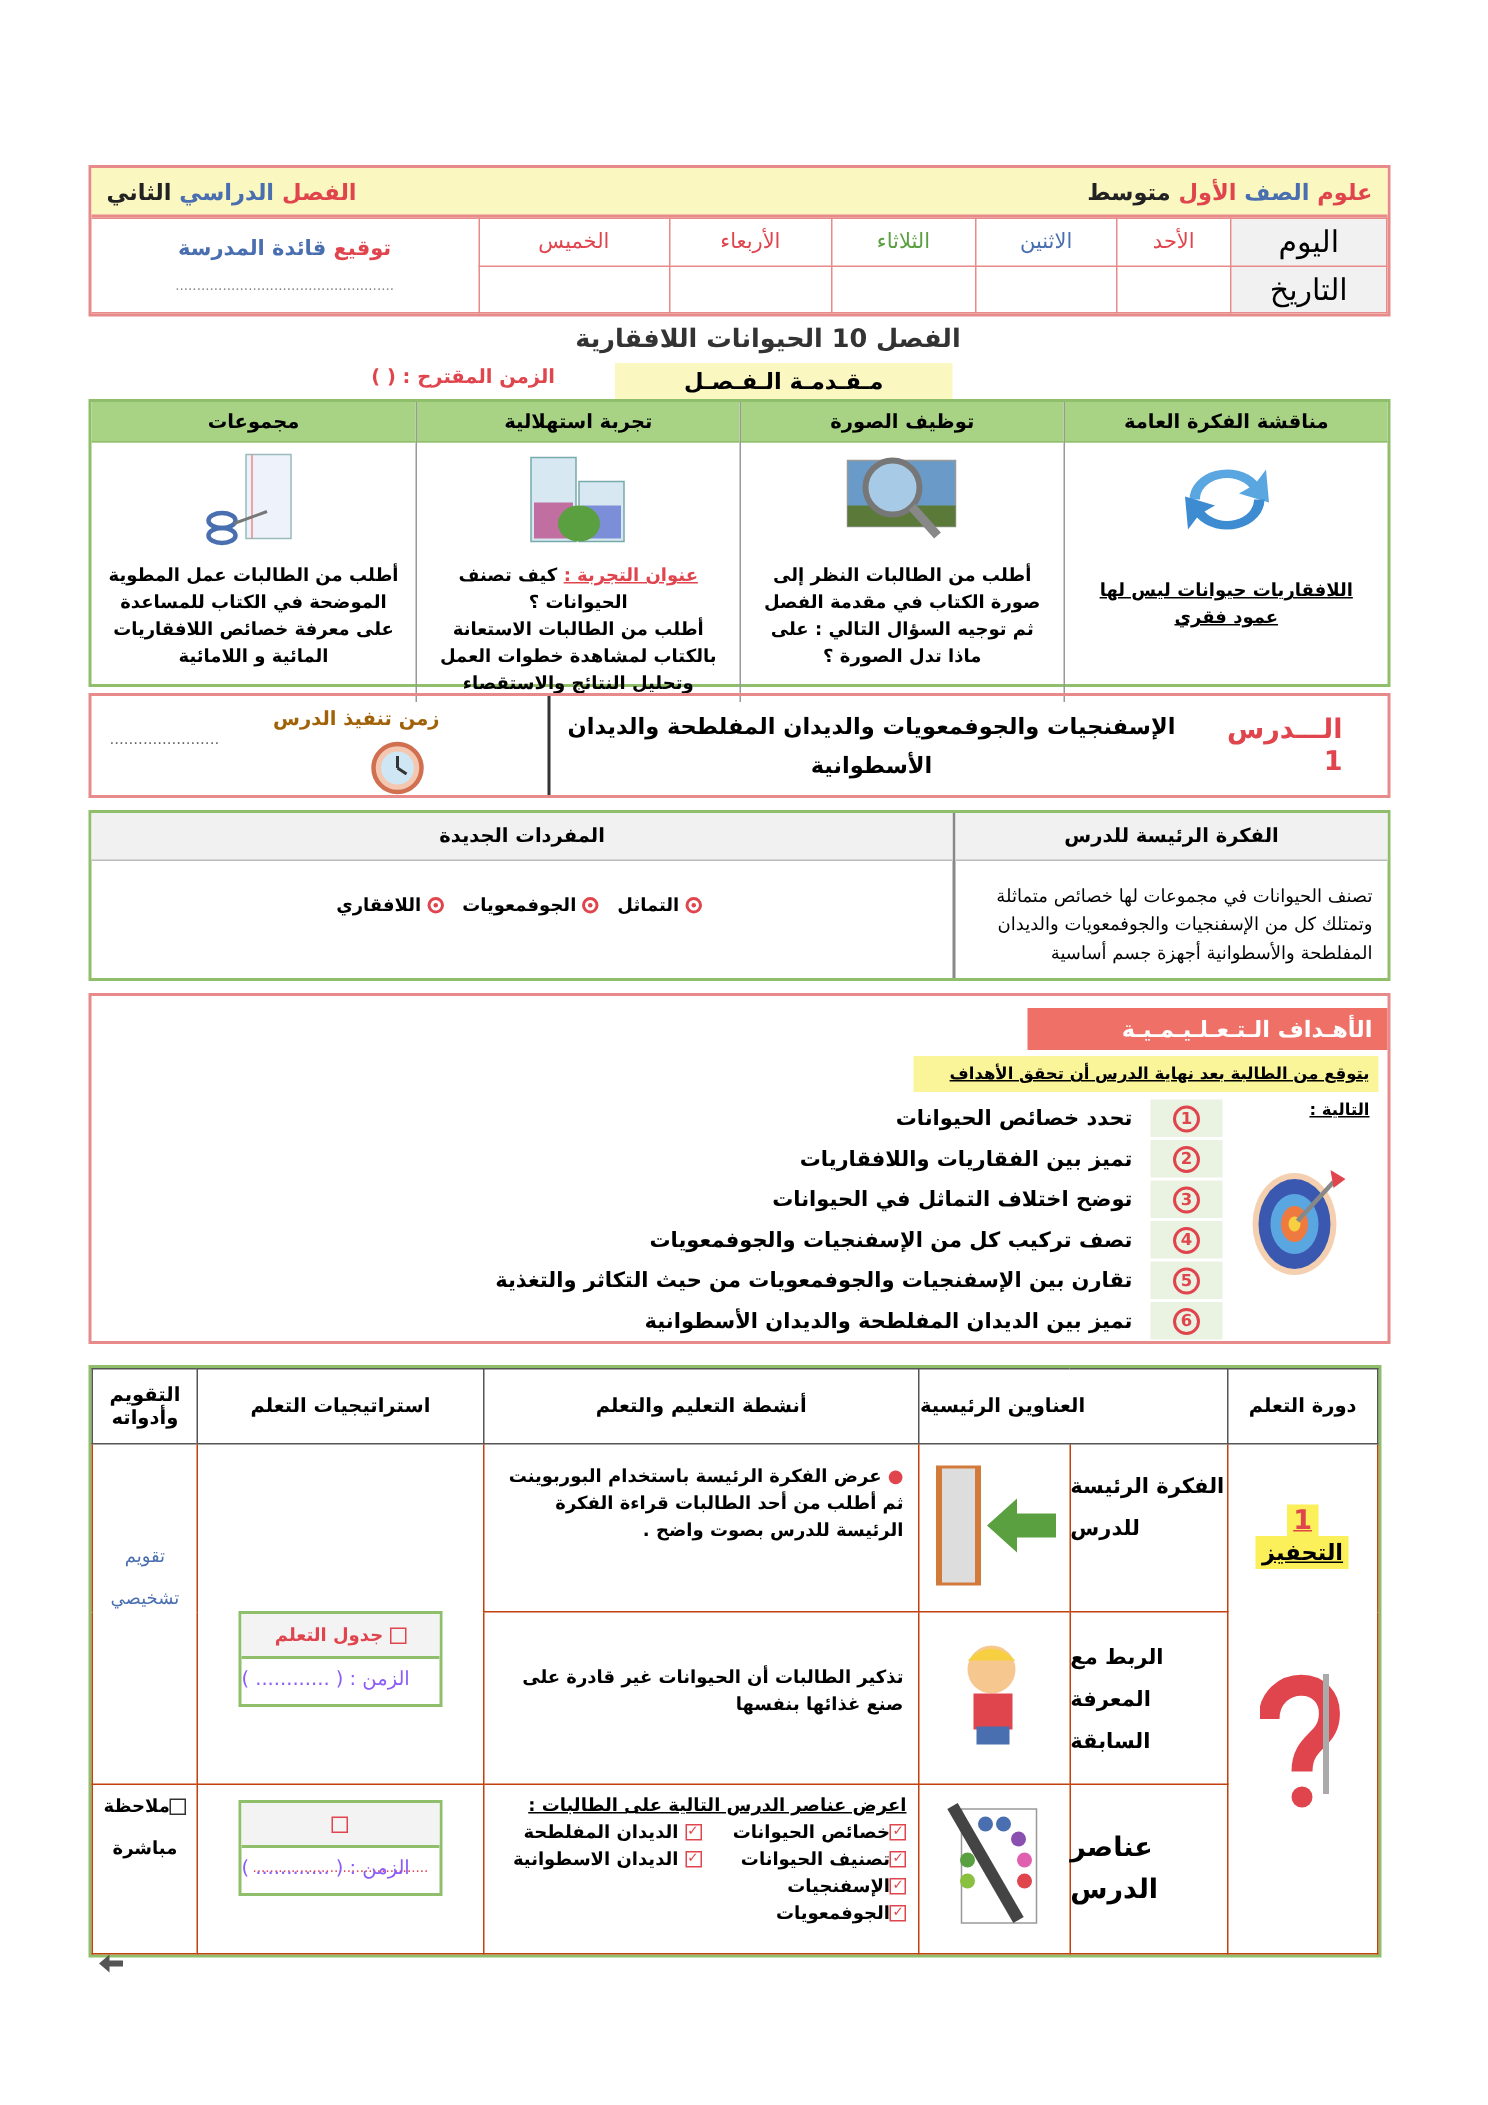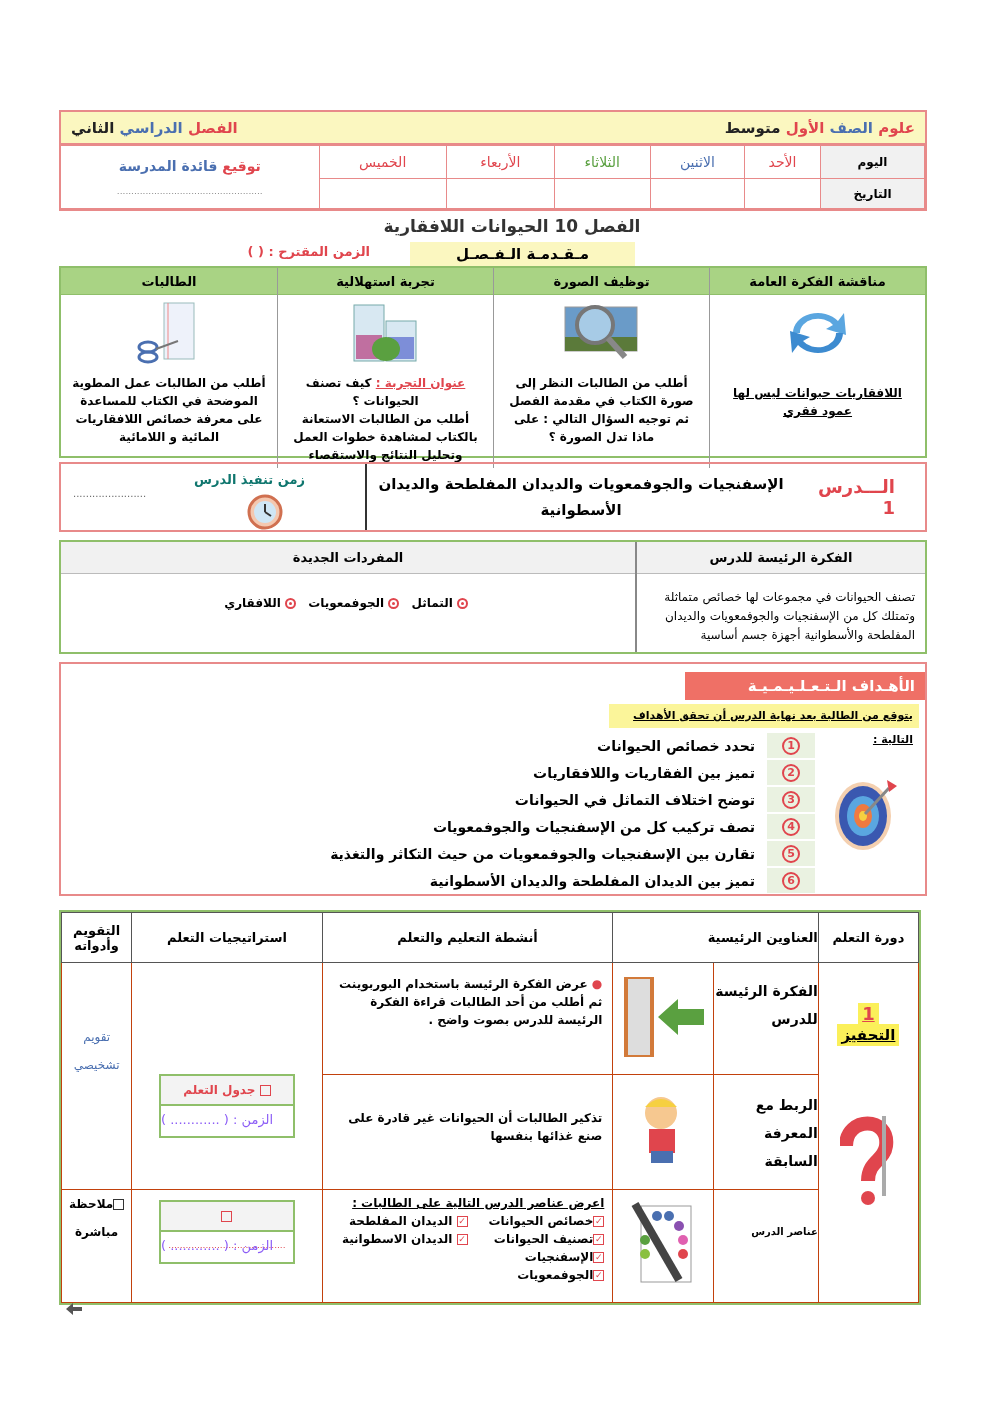--- a/index.html
+++ b/index.html
@@ -5,21 +5,21 @@
   * { box-sizing: border-box; margin: 0; padding: 0; }
   body { width: 992px; height: 1403px; background: #fff; font-family: "DejaVu Sans", sans-serif; position: relative; overflow: hidden; }
   .abs { position: absolute; }
   .red { color: #e0454d; } .blue { color: #4a6fb0; } .green { color: #5aa040; } .dark { color: #222; }
 
   
   #hdr { left: 59px; top: 110px; width: 868px; height: 101px; border: 2px solid #e88a8a; }
   #hdr .top { height: 33px; background: #fbf7c0; border-bottom: 2px solid #e88a8a; display: flex; justify-content: space-between; align-items: center; padding: 0 10px; direction: rtl; font-size: 15px; font-weight: bold; }
   #hdr table { border-collapse: collapse; width: 100%; height: 64px; direction: rtl; }
   #hdr td { border: 1px solid #e88a8a; text-align: center; font-size: 14px; }
-  #hdr td.lbl { background: #f1f1f1; width: 104px; font-weight: bold; font-size: 12px; }
+  #hdr td.lbl { background: #f1f1f1; width: 104px; font-weight: normal; font-size: 20px; }
 
   #unit-title { left: 16px; width: 992px; top: 216px; text-align: center; font-size: 17px; font-weight: bold; color: #333; direction: rtl; }
   #intro-bar { left: 410px; top: 242px; width: 225px; height: 24px; background: #fbf7c0; text-align: center; font-weight: bold; font-size: 15px; line-height: 24px; }
   #time-sug { left: 100px; top: 244px; width: 270px; direction: rtl; font-size: 13px; font-weight: bold; color: #e0454d; }
 
   
   #intro { left: 59px; top: 266px; width: 868px; height: 192px; border: 2px solid #8fbf6a; display: grid; grid-template-columns: repeat(4, 1fr); direction: rtl; }
   #intro .col { border-left: 1px solid #999; display: flex; flex-direction: column; }
   #intro .col:last-child { border-left: none; }
   #intro .h { background: #a9d384; height: 27px; text-align: center; font-weight: bold; font-size: 13px; line-height: 27px; border-bottom: 1px solid #8fbf6a; }
@@ -50,21 +50,21 @@
   #obj ul { position: absolute; right: 110px; top: 68px; list-style: none; direction: rtl; }
   #obj li { height: 27px; display: flex; align-items: center; font-size: 14px; font-weight: bold; }
   #obj li .n { width: 48px; height: 25px; background: #eaf2e1; display: inline-flex; justify-content: center; align-items: center; margin-left: 12px; }
   #obj li .n span { width: 18px; height: 18px; border: 2px solid #e0454d; border-radius: 50%; color: #e0454d; font-size: 11px; display: inline-flex; justify-content: center; align-items: center; }
 
   
   #main { left: 59px; top: 910px; width: 862px; height: 395px; border: 2px solid #8fbf6a; }
   #main table { border-collapse: collapse; width: 100%; height: 100%; direction: rtl; }
   #main th { height: 50px; font-size: 13px; border: 1px solid #555; font-weight: bold; }
   #main td { border: 1px solid #c2410c; vertical-align: top; font-size: 12px; }
-  .cyc { width: 100px; } .head { width: 105px; text-align: right; } .ic { width: 100px; } .act { width: 290px; } .str { width: 190px; } .ev { width: 70px; text-align: center; }
+  .cyc { width: 100px; } .head { width: 105px; text-align: left; } .ic { width: 100px; } .act { width: 290px; } .str { width: 190px; } .ev { width: 70px; text-align: center; }
   .box { border: 2px solid #8fbf6a; width: 136px; margin: 0 auto; }
   .box .r1 { height: 30px; background: #f3f3f3; border-bottom: 2px solid #8fbf6a; text-align: center; line-height: 28px; color: #e0454d; font-weight: bold; font-size: 12px; direction: rtl; }
   .box .r2 { height: 30px; text-align: left; line-height: 28px; color: #8b5cf6; font-size: 13px; direction: rtl; }
   .chk { display: inline-block; width: 11px; height: 11px; border: 1px solid #e0454d; color: #e0454d; font-size: 9px; line-height: 9px; text-align: center; vertical-align: middle; }
 </style>
 </head>
 <body>
 
 <div id="hdr" class="abs">
   <div class="top">
@@ -144,41 +144,41 @@
           <ellipse cx="40" cy="48" rx="14" ry="12" fill="#5aa040"></ellipse>
         </svg>
       </div>
     <div class="txt" style="font-weight:bold;">
       <span style="color:#e0454d;text-decoration:underline;">عنوان التجربة :</span>
       <span>كيف تصنف الحيوانات ؟</span><br>
       <span>أطلب من الطالبات الاستعانة بالكتاب لمشاهدة خطوات العمل وتحليل النتائج والاستقصاء</span>
     </div>
   </div>
   <div class="col">
-    <div class="h">الطالبات</div>
+    <div class="h">مجموعات</div>
     <div class="img">
         <svg width="70" height="64" viewBox="0 0 70 64">
           <rect x="30" y="2" width="30" height="56" fill="#eef2fa" stroke="#9bb"></rect>
           <line x1="34" y1="2" x2="34" y2="58" stroke="#e88"></line>
           <ellipse cx="14" cy="46" rx="9" ry="5" fill="none" stroke="#4a6fb0" stroke-width="3"></ellipse>
           <ellipse cx="14" cy="56" rx="9" ry="5" fill="none" stroke="#4a6fb0" stroke-width="3"></ellipse>
           <line x1="22" y1="48" x2="44" y2="40" stroke="#777" stroke-width="2"></line>
         </svg>
       </div>
     <div class="txt" style="font-weight:bold;">أطلب من الطالبات عمل المطوية الموضحة في الكتاب للمساعدة على معرفة خصائص اللافقاريات المائية و اللامائية</div>
   </div>
 </div>
 
 <div id="lesson" class="abs">
   <div class="l1">
     <div class="num"><span>الـــدرس</span> &nbsp; <span>1</span></div>
     <div class="name">الإسفنجيات والجوفمعويات والديدان المفلطحة والديدان الأسطوانية</div>
   </div>
   <div class="l2">
-    <div style="position:absolute;right:60px;top:8px;color:#0f766e;font-weight:bold;font-size:13px;">زمن تنفيذ الدرس</div>
+    <div style="position:absolute;right:72px;top:8px;color:#a16207;font-weight:bold;font-size:13px;">زمن تنفيذ الدرس</div>
     <div style="position:absolute;left:12px;top:24px;font-size:10px;color:#666;">.......................</div>
     <svg style="position:absolute;right:80px;top:30px;" width="40" height="36" viewBox="0 0 40 36">
         <circle cx="20" cy="18" r="16" fill="#f4c8b0" stroke="#d07050" stroke-width="3"></circle>
         <circle cx="20" cy="18" r="11" fill="#cfe6f5"></circle>
         <line x1="20" y1="18" x2="20" y2="10" stroke="#333" stroke-width="2"></line>
         <line x1="20" y1="18" x2="26" y2="22" stroke="#333" stroke-width="2"></line>
       </svg>
   </div>
 </div>
 
@@ -288,21 +288,21 @@
       <td class="head" style="font-weight:bold;font-size:14px;line-height:28px;padding-top:16px;">الربط مع المعرفة السابقة</td>
       <td class="ic" style="vertical-align:middle;text-align:center;"><svg width="60" height="80" viewBox="0 0 60 80">
               <circle cx="28" cy="22" r="16" fill="#f6c890"></circle>
               <path d="M12 16 Q28 0 44 16" fill="#f6d040"></path>
               <rect x="16" y="38" width="26" height="24" fill="#e0454d"></rect>
               <rect x="18" y="60" width="22" height="12" fill="#4a6fb0"></rect>
             </svg></td>
       <td class="act" style="padding:34px 10px;font-weight:bold;line-height:18px;direction:rtl;">تذكير الطالبات أن الحيوانات غير قادرة على صنع غذائها بنفسها</td>
     </tr>
     <tr>
-      <td class="head" style="font-weight:bold;font-size:10px;line-height:28px;padding-top:28px;margin-left:36px;">عناصر الدرس</td>
+      <td class="head" style="font-weight:bold;font-size:18px;line-height:28px;padding-top:28px;margin-left:36px;">عناصر الدرس</td>
       <td class="ic" style="vertical-align:middle;text-align:center;"><svg width="72" height="90" viewBox="0 0 72 90">
               <rect x="14" y="6" width="50" height="76" fill="#fff" stroke="#999"></rect>
               <circle cx="30" cy="16" r="5" fill="#4a6fb0"></circle>
               <circle cx="42" cy="16" r="5" fill="#4a6fb0"></circle>
               <circle cx="52" cy="26" r="5" fill="#8a50b0"></circle>
               <circle cx="56" cy="40" r="5" fill="#e060b0"></circle>
               <circle cx="56" cy="54" r="5" fill="#e0454d"></circle>
               <circle cx="18" cy="40" r="5" fill="#5aa040"></circle>
               <circle cx="18" cy="54" r="5" fill="#8ac040"></circle>
               <line x1="8" y1="4" x2="52" y2="80" stroke="#444" stroke-width="8"></line>

